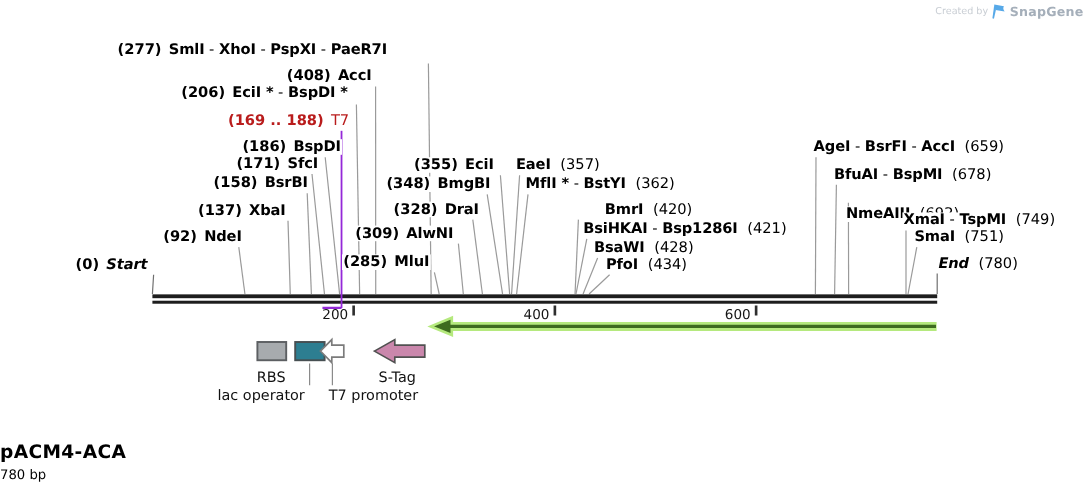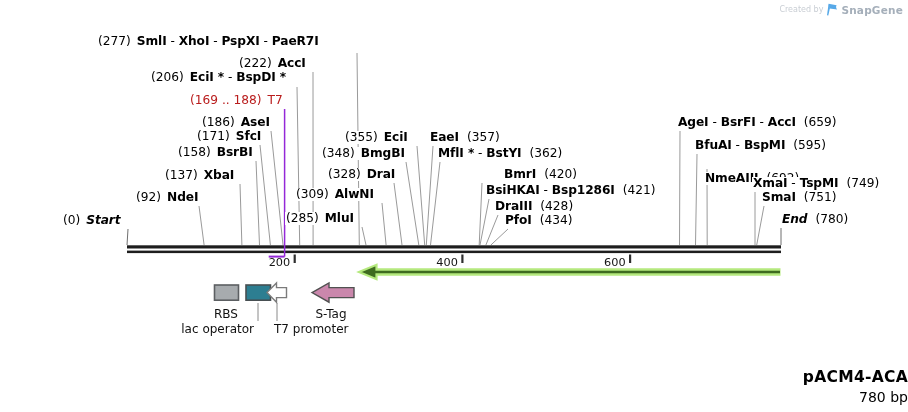--- a/index.html
+++ b/index.html
@@ -2,34 +2,34 @@
 <html><head>
 <meta charset="utf-8">
 <style>
   html,body{margin:0;padding:0;background:#fff;}
   #canvas{position:relative;width:908px;height:412px;background:#fff;overflow:hidden;
           font-family:"DejaVu Sans","Liberation Sans",sans-serif;}
   #map-svg{position:absolute;left:0;top:0;}
   #map-svg text{font-family:"DejaVu Sans","Liberation Sans",sans-serif;}
   .site-label{position:absolute;white-space:nowrap;background:#fff;color:#000;
               font-size:12.2px;line-height:13px;padding:0 1px;cursor:default;}
-  .site-label .pre{margin-right:6px;font-weight:400;}
+  .site-label .pre{margin-right:6px;font-weight:700;}
   .site-label .suf{margin-left:8px;font-weight:400;}
   .site-label b{font-weight:700;letter-spacing:-0.1px;}
   .site-label.italic b{font-style:italic;}
   .site-label.purple{color:#b91c1c;}
   .feat-label{position:absolute;white-space:nowrap;font-size:12px;color:#111;}
   .feat-label.center{transform:translateX(-50%);}
   .feat-label.right{transform:translateX(-100%);}
   #watermark{position:absolute;top:3px;right:5px;display:flex;align-items:center;gap:3px;}
   #wm-created{font-size:8px;color:#c9ced4;}
   #wm-brand{font-size:10.5px;color:#a5afba;font-weight:600;letter-spacing:0.2px;}
-  #title-block{position:absolute;left:0;right:0;top:368px;text-align:right;color:#000;}
+  #title-block{position:absolute;left:0;right:0;top:368px;text-align:left;color:#000;}
   #plasmid-name{font-size:15.5px;font-weight:700;letter-spacing:0.3px;}
-  #plasmid-length{font-size:14px;margin-top:3px;}
+  #plasmid-length{font-size:11px;margin-top:3px;}
 </style>
 </head>
 <body>
 
 <div id="canvas">
 
   <div id="watermark">
     <span id="wm-created">Created by</span>
     <span style="display:inline-flex;">
       <svg width="12" height="13" viewBox="0 0 12 13">
@@ -83,41 +83,41 @@
       <line x1="258" y1="303" x2="258" y2="321" stroke="#8a8a8a" stroke-width="1"></line>
       <line x1="277" y1="303" x2="277" y2="321" stroke="#8a8a8a" stroke-width="1"></line>
       <rect x="214.5" y="285" width="24" height="15.2" fill="#a7abae" stroke="#5c5f62" stroke-width="1.6"></rect>
       <rect x="246" y="285" width="24.5" height="15.2" fill="#2d7e91" stroke="#474f52" stroke-width="1.6"></rect>
       <polygon points="267,292.6 276.5,283 276.5,287.6 286.5,287.6 286.5,297.6 276.5,297.6 276.5,302.2" fill="#ffffff" stroke="#7b7b7b" stroke-width="1.4"></polygon>
       <polygon points="312,292.6 329,283 329,287.6 354,287.6 354,297.6 329,297.6 329,302.2" fill="#ca87ac" stroke="#515151" stroke-width="1.4"></polygon>
     </svg>
 
   <div id="labels">
       <div class="site-label" style="left: 97px; top: 35px;"><span class="pre">(277)</span><b>SmlI</b><span class="sep"> - </span><b>XhoI</b><span class="sep"> - </span><b>PspXI</b><span class="sep"> - </span><b>PaeR7I</b></div>
-      <div class="site-label" style="left: 238px; top: 57px;"><span class="pre">(222)</span><b>AccI</b></div>
+      <div class="site-label" style="left: 238px; top: 57px;"><span class="pre">(408)</span><b>AccI</b></div>
       <div class="site-label" style="left: 150px; top: 71px;"><span class="pre">(206)</span><b>EciI *</b><span class="sep"> - </span><b>BspDI *</b></div>
-      <div class="site-label" style="left: 201px; top: 116px;"><span class="pre">(186)</span><b>AseI</b></div>
+      <div class="site-label" style="left: 201px; top: 116px;"><span class="pre">(186)</span><b>BspDI</b></div>
       <div class="site-label" style="left: 196px; top: 130px;"><span class="pre">(171)</span><b>SfcI</b></div>
       <div class="site-label" style="left: 177px; top: 146px;"><span class="pre">(158)</span><b>BsrBI</b></div>
       <div class="site-label" style="left: 164px; top: 169px;"><span class="pre">(137)</span><b>XbaI</b></div>
       <div class="site-label" style="left: 135px; top: 191px;"><span class="pre">(92)</span><b>NdeI</b></div>
       <div class="site-label italic" style="left: 62px; top: 214px;"><span class="pre">(0)</span><b>Start</b></div>
       <div class="site-label" style="left: 344px; top: 131px;"><span class="pre">(355)</span><b>EciI</b></div>
       <div class="site-label" style="left: 429px; top: 131px;"><b>EaeI</b><span class="suf">(357)</span></div>
       <div class="site-label" style="left: 321px; top: 147px;"><span class="pre">(348)</span><b>BmgBI</b></div>
       <div class="site-label" style="left: 437px; top: 147px;"><b>MflI *</b><span class="sep"> - </span><b>BstYI</b><span class="suf">(362)</span></div>
       <div class="site-label" style="left: 327px; top: 168px;"><span class="pre">(328)</span><b>DraI</b></div>
       <div class="site-label" style="left: 479px; top: 168px; margin-left: 24px;"><b>BmrI</b><span class="suf">(420)</span></div>
       <div class="site-label" style="left: 485px; top: 184px;"><b>BsiHKAI</b><span class="sep"> - </span><b>Bsp1286I</b><span class="suf">(421)</span></div>
       <div class="site-label" style="left: 295px; top: 188px;"><span class="pre">(309)</span><b>AlwNI</b></div>
-      <div class="site-label" style="left: 494px; top: 200px;"><b>DraIII</b><span class="suf">(428)</span></div>
+      <div class="site-label" style="left: 494px; top: 200px;"><b>BsaWI</b><span class="suf">(428)</span></div>
       <div class="site-label" style="left: 285px; top: 212px;"><span class="pre">(285)</span><b>MluI</b></div>
       <div class="site-label" style="left: 504px; top: 214px;"><b>PfoI</b><span class="suf">(434)</span></div>
       <div class="site-label" style="left: 677px; top: 116px;"><b>AgeI</b><span class="sep"> - </span><b>BsrFI</b><span class="sep"> - </span><b>AccI</b><span class="suf">(659)</span></div>
-      <div class="site-label" style="left: 694px; top: 139px;"><b>BfuAI</b><span class="sep"> - </span><b>BspMI</b><span class="suf">(595)</span></div>
+      <div class="site-label" style="left: 694px; top: 139px;"><b>BfuAI</b><span class="sep"> - </span><b>BspMI</b><span class="suf">(678)</span></div>
       <div class="site-label" style="left: 704px; top: 154px; margin-top: 18px;"><b>NmeAIII</b><span class="suf">(692)</span></div>
       <div class="site-label" style="left: 752px; top: 177px;"><b>XmaI</b><span class="sep"> - </span><b>TspMI</b><span class="suf">(749)</span></div>
       <div class="site-label" style="left: 761px; top: 191px;"><b>SmaI</b><span class="suf">(751)</span></div>
       <div class="site-label italic" style="left: 781px; top: 213px;"><b>End</b><span class="suf">(780)</span></div>
       <div class="site-label purple" style="left: 189px; top: 94px;"><span class="pre">(169 .. 188)</span><span>T7</span></div>
       <div class="feat-label center" style="left: 226px; top: 307px;">RBS</div>
       <div class="feat-label right" style="left: 254px; top: 322px;">lac operator</div>
       <div class="feat-label left" style="left: 274px; top: 322px;">T7 promoter</div>
       <div class="feat-label center" style="left: 331px; top: 307px;">S-Tag</div>
     </div>

